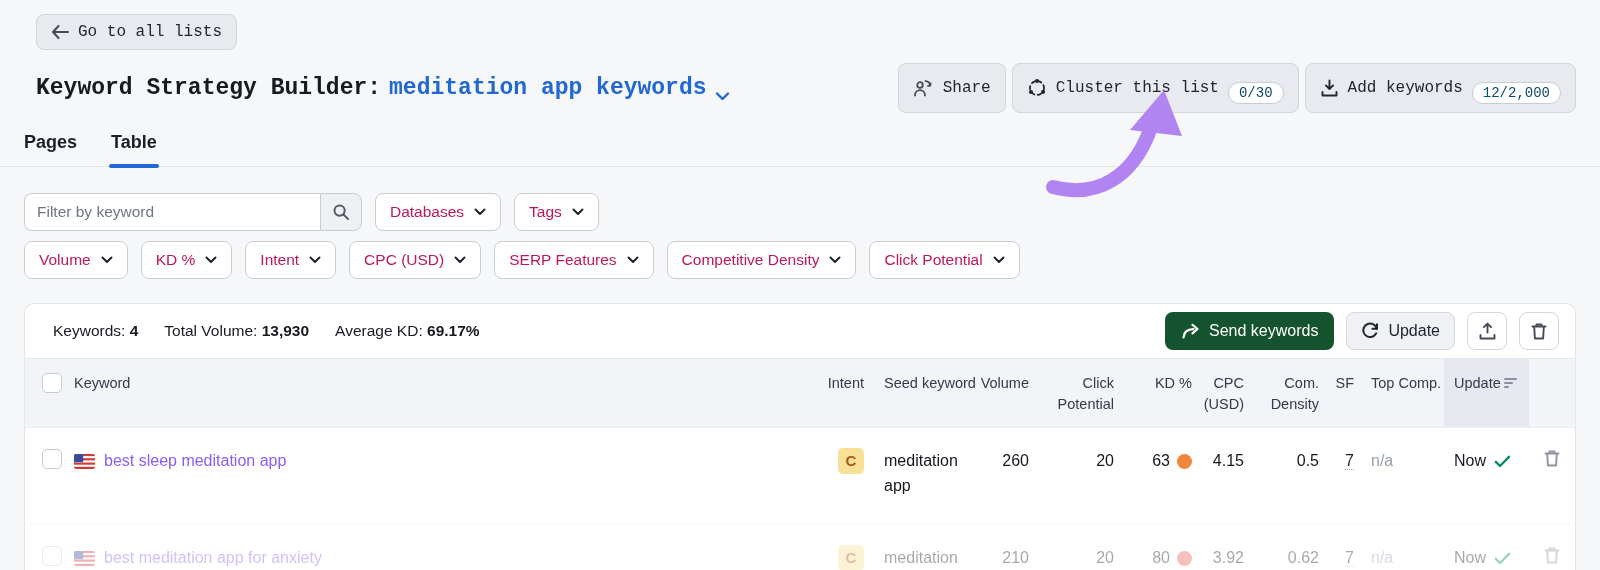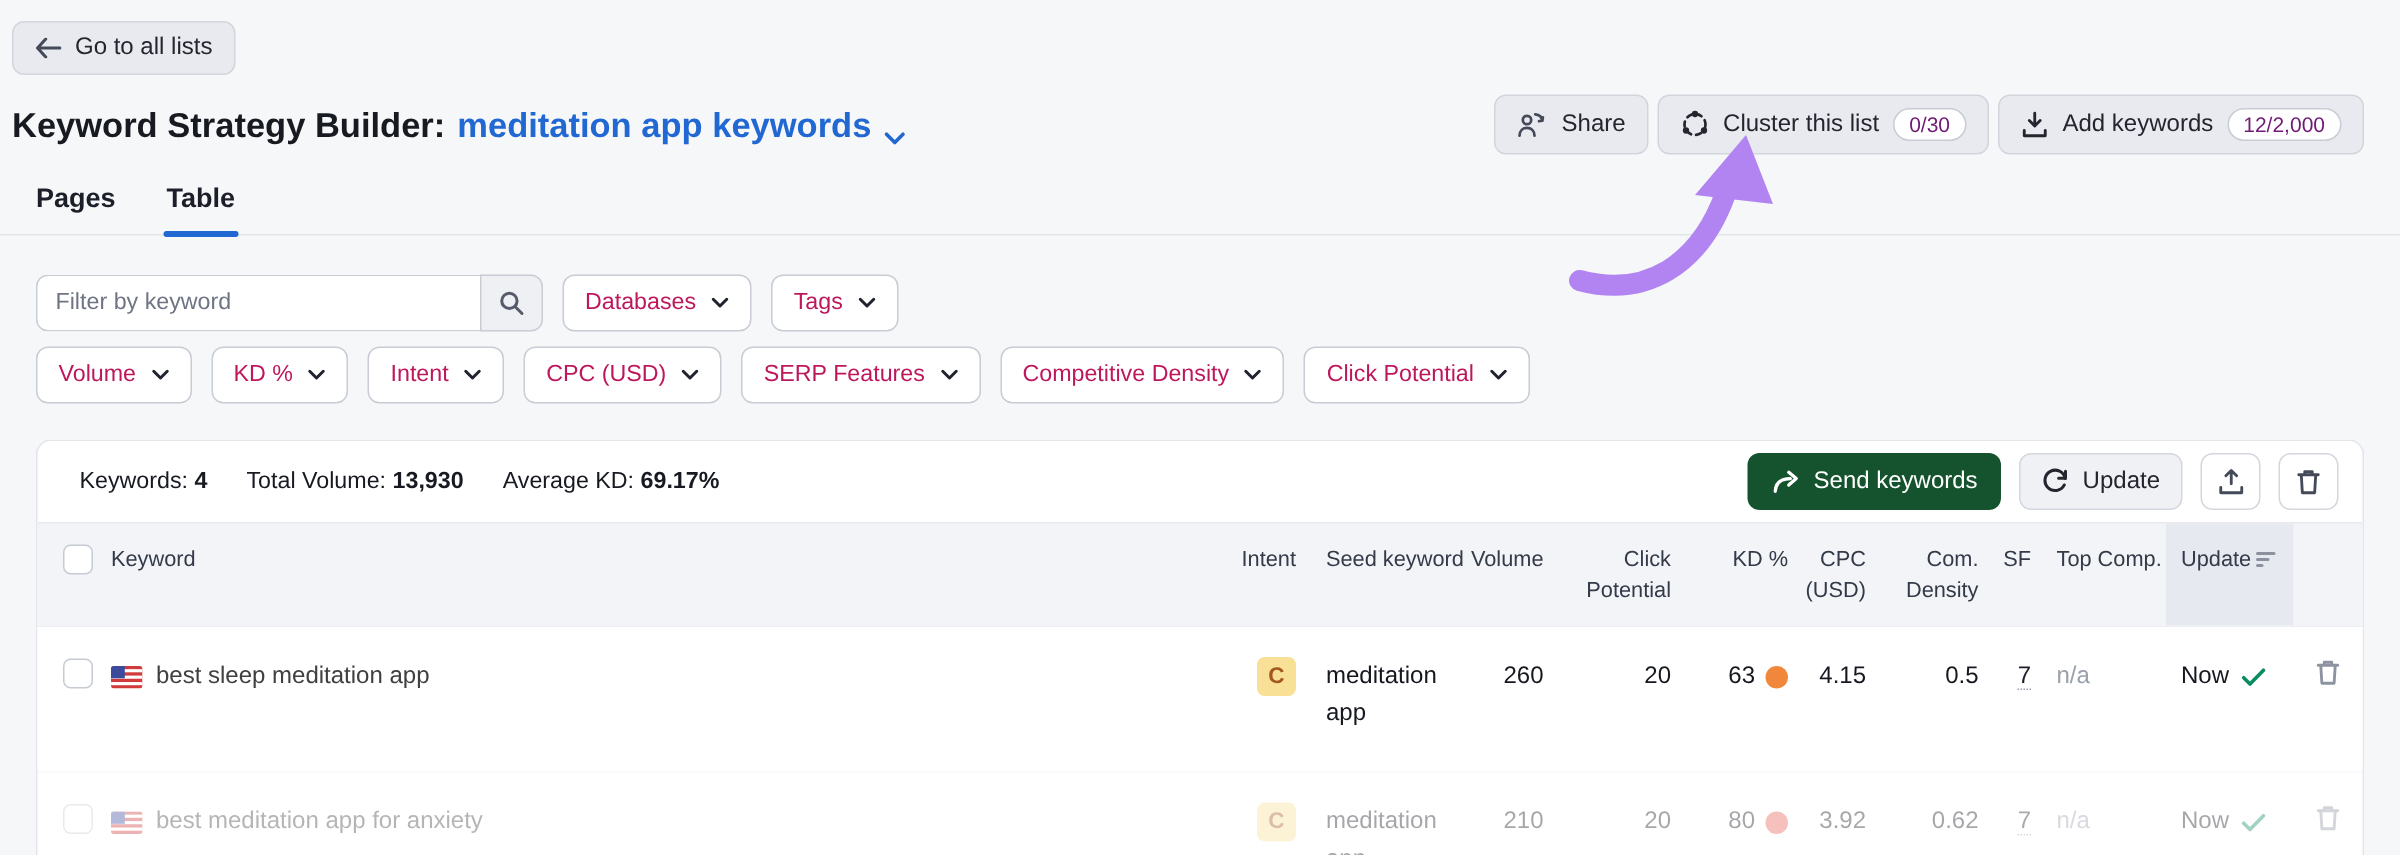--- a/index.html
+++ b/index.html
@@ -1,34 +1,34 @@
 <!DOCTYPE html>
 <html><head>
 <meta charset="utf-8">
 <style>
   * { margin:0; padding:0; box-sizing:border-box; }
   html,body { width:1600px; height:570px; overflow:hidden; }
   body {
     font-family:"Liberation Sans","DejaVu Sans",sans-serif;
     background:#f6f7f9; color:#16181f; position:relative;
   }
-  .topbar { padding:14px 24px 0 8px; }
+  .topbar { padding:14px 24px 0 36px;font-family:Liberation Mono, monospace; }
   .btn-gray {
     display:inline-flex; align-items:center; gap:9px;
     background:#e9eaef; border:1px solid #d2d5dc; border-radius:8px;
     padding:8px 14px; font-size:16px; color:#23262f; cursor:pointer;
     font-family:inherit;
   }
   .title-row { display:flex; justify-content:space-between; align-items:center; margin-top:13px; }
   .page-title { font-size:23px; font-weight:700; color:#181a22; display:flex; align-items:flex-end; gap:8px; }
   .page-title .list-name { color:#2268d3; }
   .actions { display:flex; gap:6px; }
   .pill {
     background:#fff; border:1px solid #c8ccd4; border-radius:13px;
-    padding:2px 10px; font-size:14px; color:#701a75;
+    padding:2px 10px; font-size:14px; color:#0c4a6e;margin-top:10px;
   }
   .cluster-label { font-weight:500; }
 
   
   .tabs { margin-top:19px; padding-left:24px; border-bottom:1px solid #e3e5ea; display:flex; gap:34px; }
   .tab { font-size:18px; font-weight:600; color:#1c1f29; padding-bottom:13px; position:relative; cursor:pointer; }
   .tab.active::after {
     content:""; position:absolute; left:-2px; right:-2px; bottom:-2px;
     height:4px; background:#2268d3; border-radius:2px;
   }
@@ -98,21 +98,21 @@
   .c-com   { width:75px; text-align:right; }
   .c-sf    { width:35px; text-align:right; }
   .c-top   { width:90px; text-align:left; padding-left:17px; }
   .c-upd   { width:85px; padding-left:10px; }
   .c-trash { width:46px; text-align:center; }
   .thead .c-upd { background:#e6e9f0; align-self:stretch; min-height:68px; display:flex; align-items:flex-start; gap:2px; padding-top:14px; }
   .checkbox {
     width:20px; height:20px; border:1.5px solid #c6cad3; border-radius:5px; background:#fff;
     display:inline-block; cursor:pointer;
   }
-  .kw-link { color:#404040; cursor:pointer; display:inline-flex; align-items:center; gap:9px; }
+  .kw-link { color:#8b5cf6; cursor:pointer; display:inline-flex; align-items:center; gap:9px; }
   .flag { border-radius:2px; flex-shrink:0; }
   .intent-badge {
     display:inline-flex; align-items:center; justify-content:center;
     width:26px; height:26px; border-radius:5px; background:#f8e097; color:#a4571b;
     font-weight:700; font-size:15px; margin-top:-3px;
   }
   .kd-wrap { display:inline-flex; align-items:center; gap:7px; }
   .kd-dot { width:15px; height:15px; border-radius:50%; display:inline-block; }
   .sf-num { border-bottom:1.5px dotted #9aa0ac; cursor:pointer; color:#1c1f29; }
   .muted { color:#9aa0ac; }

